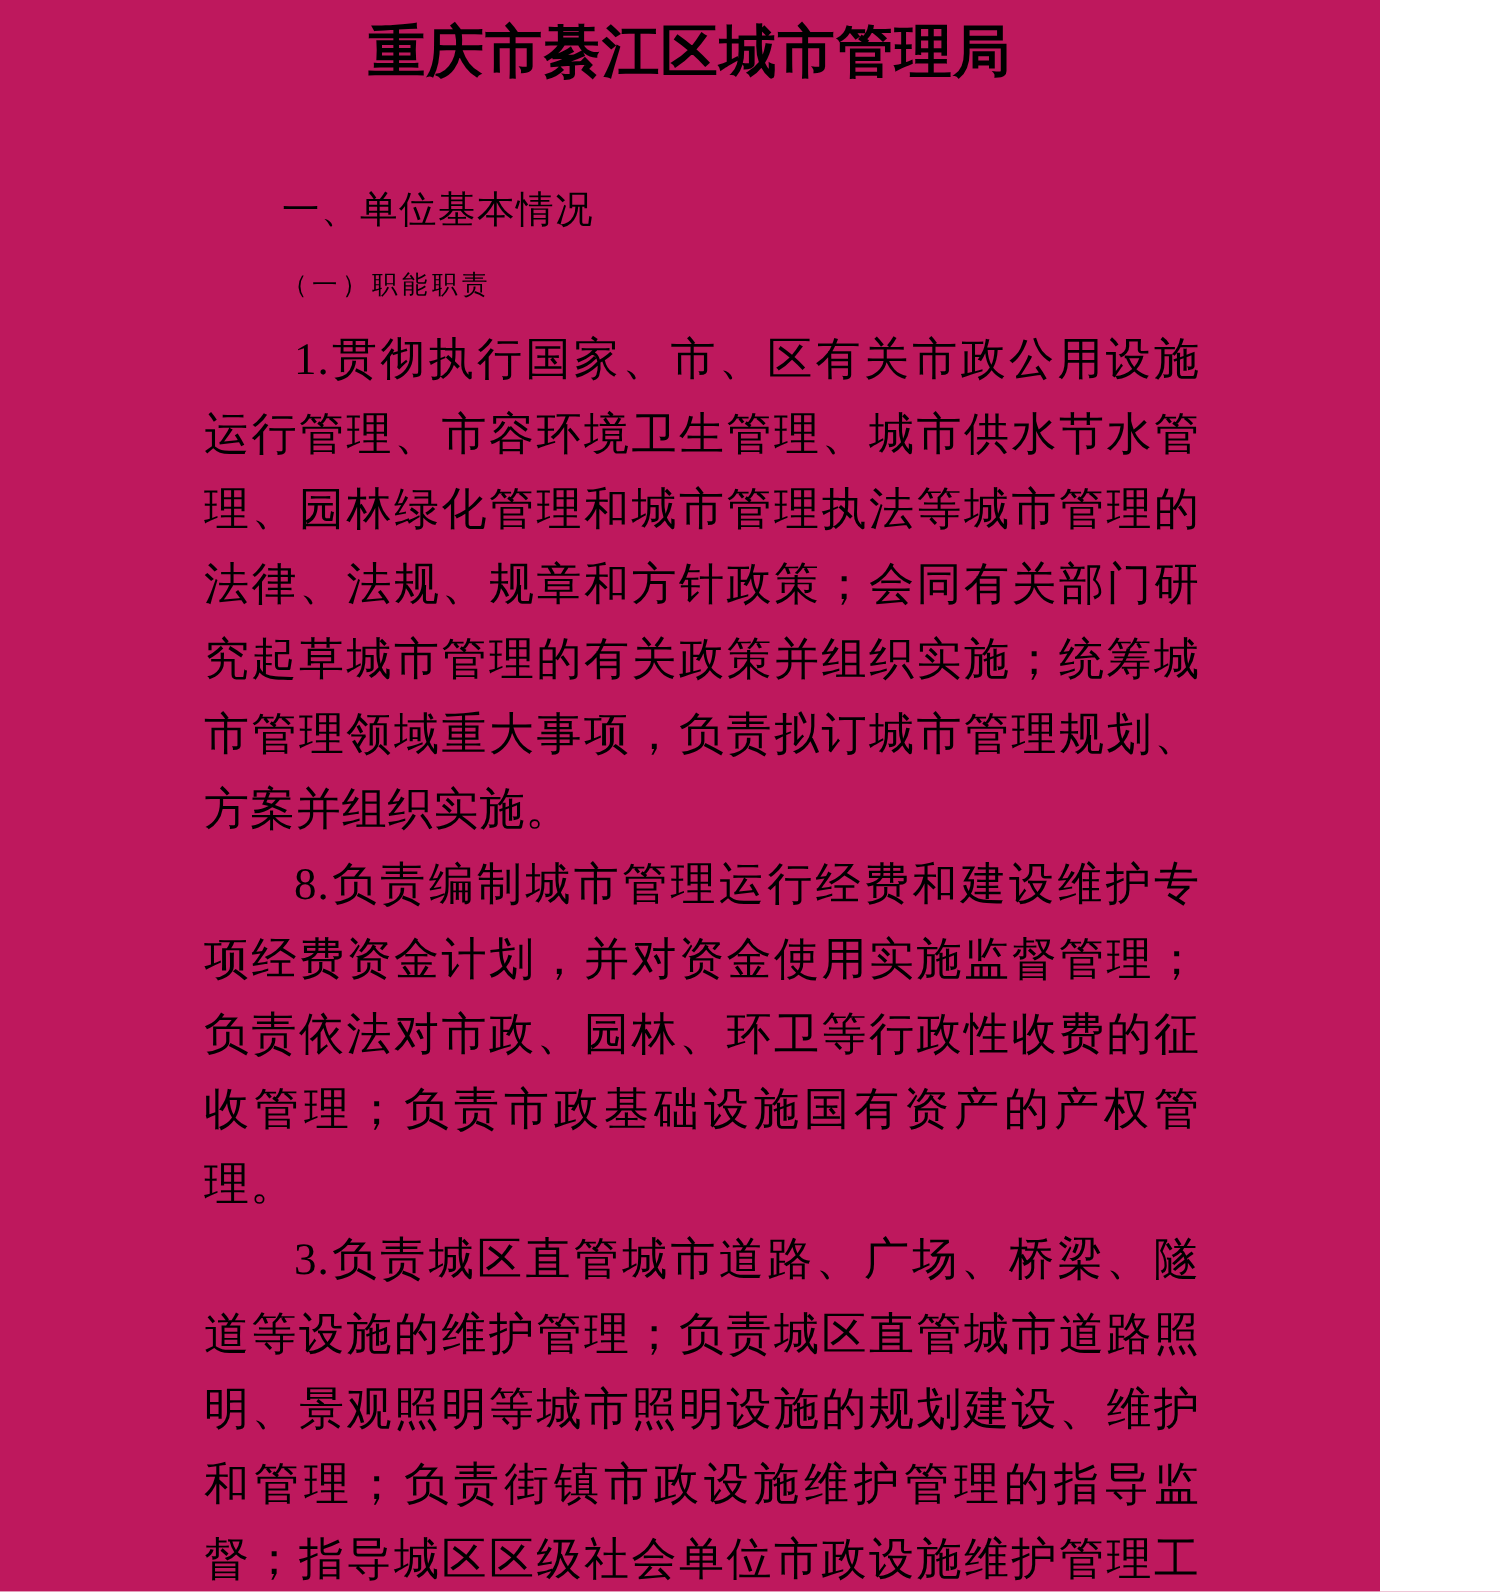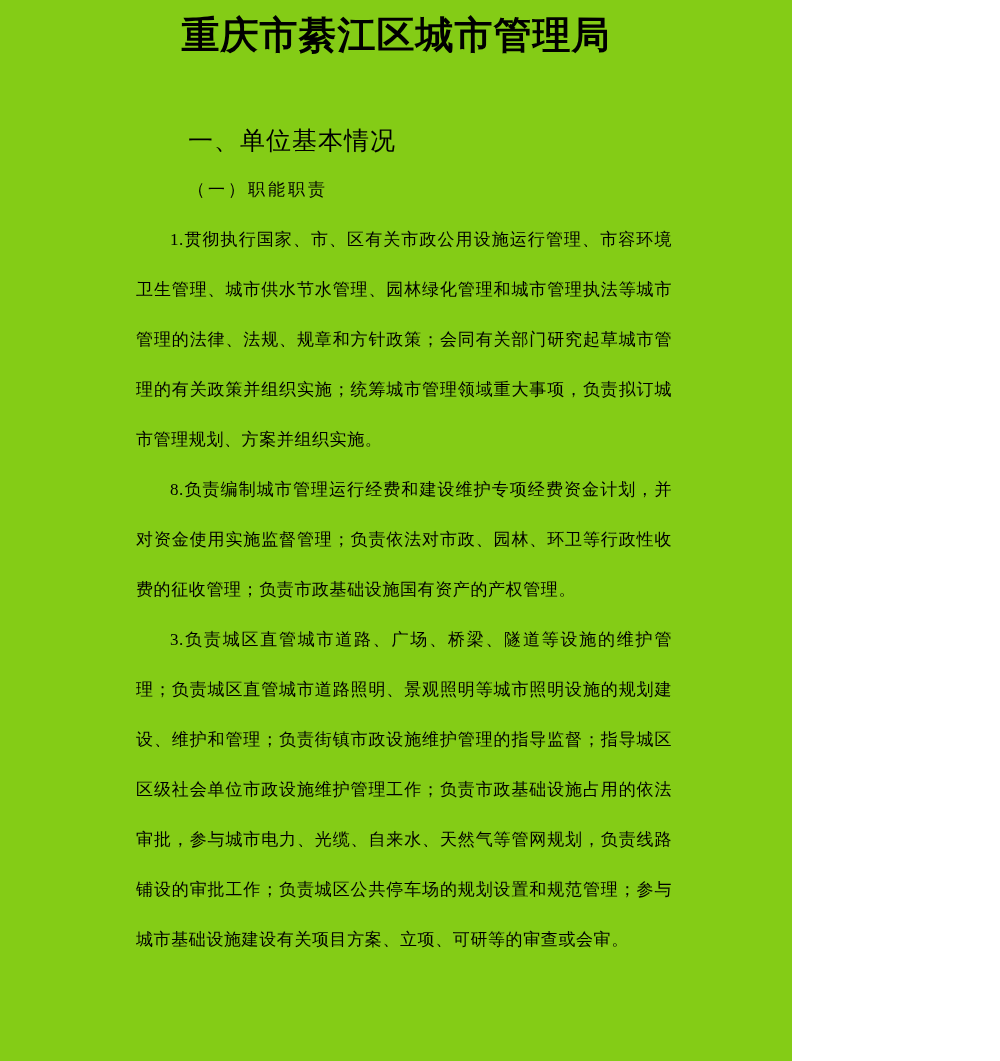--- a/index.html
+++ b/index.html
@@ -2,23 +2,23 @@
 <html><head>
 <meta charset="utf-8">
 <style>
   html, body {
     margin: 0;
     padding: 0;
     background: #ffffff;
   }
   .page {
     position: relative;
-    width: 792px;
+    width: 920px;
     height: 1061px;
-    background: #84cc16;
+    background: #be185d;
     color: #000000;
     overflow: hidden;
     font-family: "Liberation Serif", "DejaVu Serif", serif;
   }
   .doc-title {
     padding-top: 12px;
     text-align: center;
     font-family: "Liberation Serif", "DejaVu Serif", serif;
     font-weight: bold;
     font-size: 38px;
@@ -41,21 +41,21 @@
   .subsection-heading {
     padding-left: 52px;
     font-family: "Liberation Serif", "DejaVu Serif", serif;
     font-size: 17px;
     line-height: 50px;
     letter-spacing: 3px;
   }
   .body-para {
     margin: 0;
     font-family: "Liberation Serif", "DejaVu Serif", serif;
-    font-size: 17px;
+    font-size: 30px;
     line-height: 50px;
     letter-spacing: 0.6px;
     text-indent: 2em;
     text-align: justify;
     text-align-last: left;
     text-justify: inter-ideograph;
   }
 </style>
 </head>
 <body>

